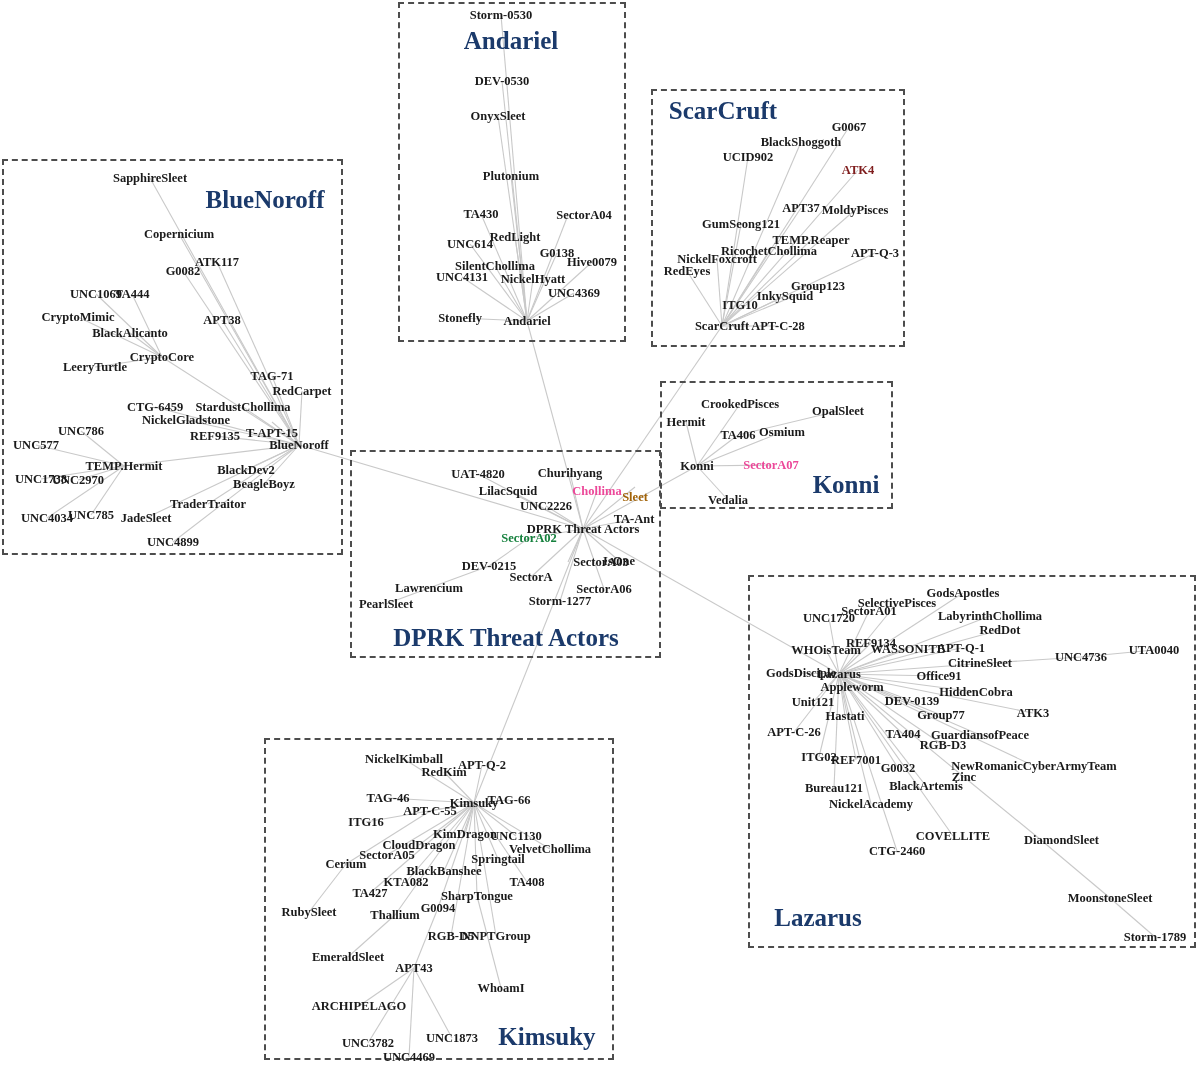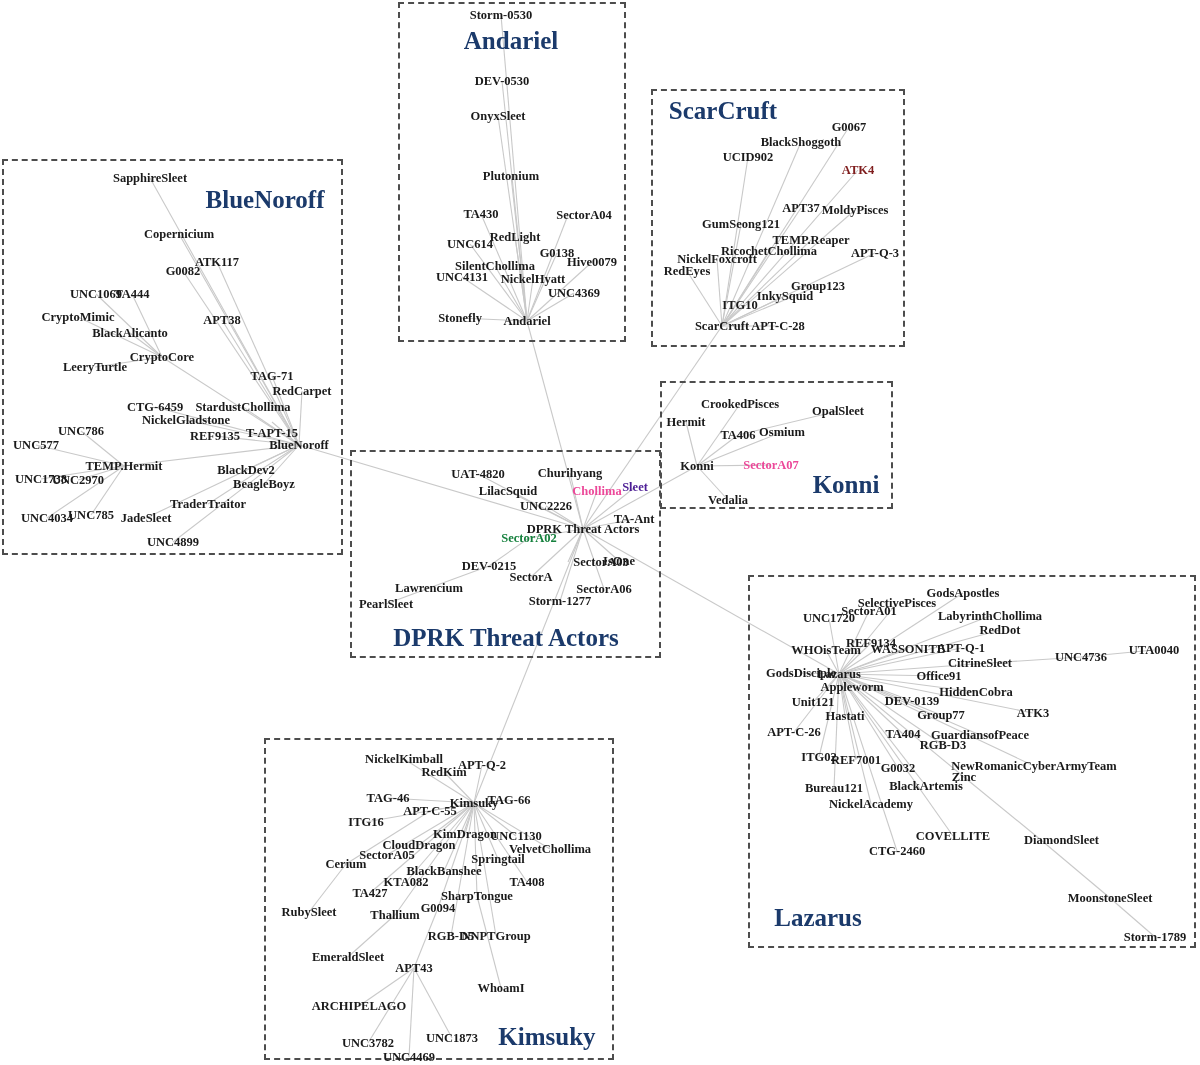--- a/index.html
+++ b/index.html
@@ -292,21 +292,21 @@
       <div class="node-label" style="left: 686px; top: 422px; color: rgb(26, 26, 26);">Hermit</div>
       <div class="node-label" style="left: 782px; top: 432px; color: rgb(26, 26, 26);">Osmium</div>
       <div class="node-label" style="left: 738px; top: 435px; color: rgb(26, 26, 26);">TA406</div>
       <div class="node-label hub-label" style="left: 697px; top: 466px; color: rgb(26, 26, 26);">Konni</div>
       <div class="node-label" style="left: 771px; top: 465px; color: #ec4899;">SectorA07</div>
       <div class="node-label" style="left: 728px; top: 500px; color: rgb(26, 26, 26);">Vedalia</div>
       <div class="node-label" style="left: 478px; top: 474px; color: rgb(26, 26, 26);">UAT-4820</div>
       <div class="node-label" style="left: 570px; top: 473px; color: rgb(26, 26, 26);">Churihyang</div>
       <div class="node-label" style="left: 508px; top: 491px; color: rgb(26, 26, 26);">LilacSquid</div>
       <div class="node-label" style="left: 597px; top: 491px; color: #ec4899;">Chollima</div>
-      <div class="node-label" style="left: 635px; top: 487px; color: #4c1d95;">Sleet</div>
+      <div class="node-label" style="left: 635px; top: 497px; color: #a16207;">Sleet</div>
       <div class="node-label" style="left: 546px; top: 506px; color: rgb(26, 26, 26);">UNC2226</div>
       <div class="node-label" style="left: 634px; top: 519px; color: rgb(26, 26, 26);">TA-Ant</div>
       <div class="node-label hub-label" style="left: 583px; top: 529px; color: rgb(26, 26, 26);">DPRK Threat Actors</div>
       <div class="node-label" style="left: 529px; top: 538px; color: #15803d;">SectorA02</div>
       <div class="node-label" style="left: 601px; top: 562px; color: rgb(26, 26, 26);">SectorA03</div>
       <div class="node-label" style="left: 619px; top: 561px; color: rgb(26, 26, 26);">IsOne</div>
       <div class="node-label" style="left: 489px; top: 566px; color: rgb(26, 26, 26);">DEV-0215</div>
       <div class="node-label" style="left: 531px; top: 577px; color: rgb(26, 26, 26);">SectorA</div>
       <div class="node-label" style="left: 604px; top: 589px; color: rgb(26, 26, 26);">SectorA06</div>
       <div class="node-label" style="left: 429px; top: 588px; color: rgb(26, 26, 26);">Lawrencium</div>

